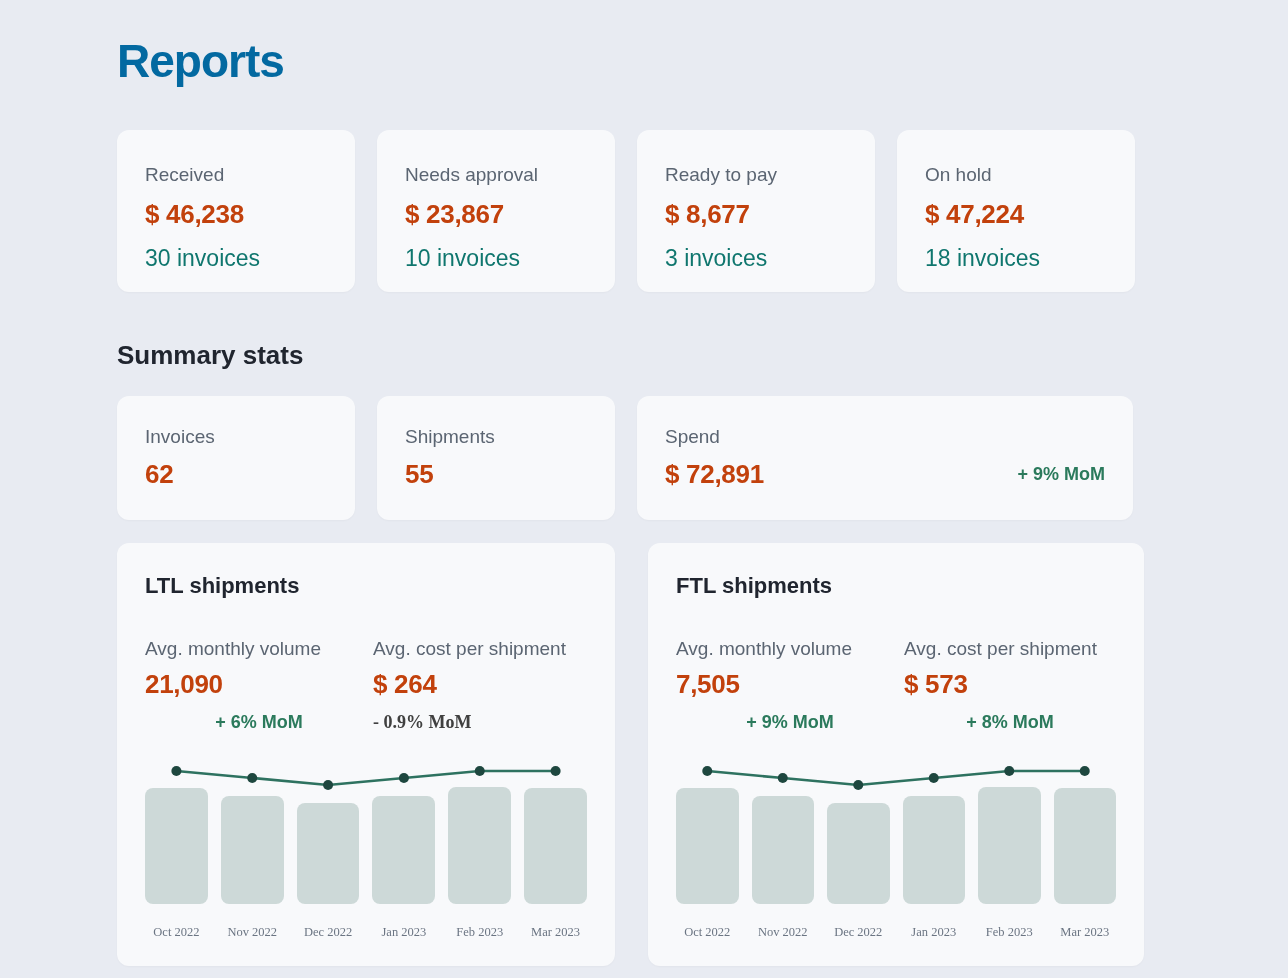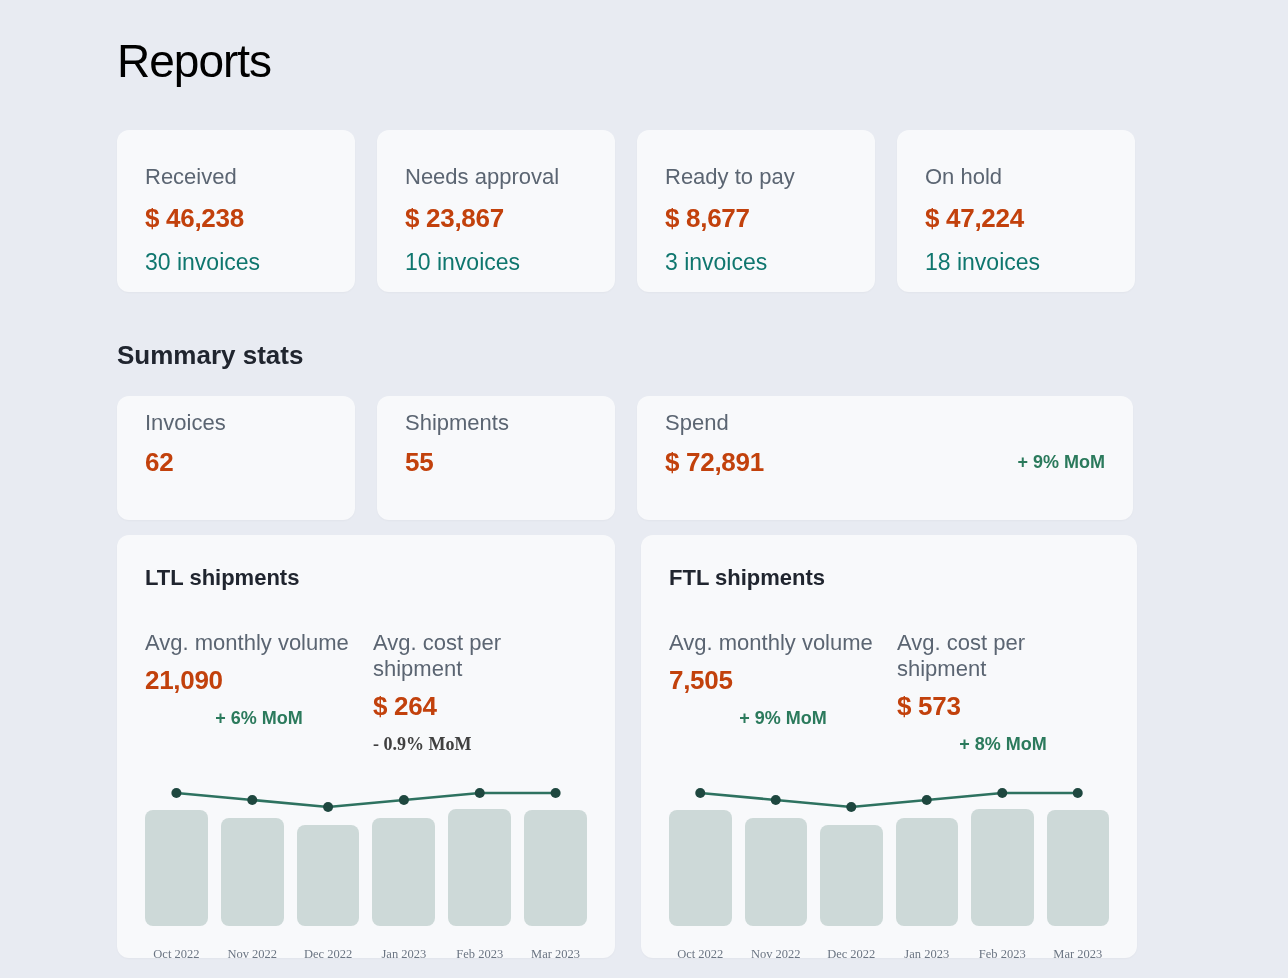--- a/index.html
+++ b/index.html
@@ -9,42 +9,42 @@
     font-family: "Liberation Sans", "DejaVu Sans", sans-serif;
     color: #242a36;
     overflow: hidden;
   }
   .page {
     padding: 34px 0 0 117px;
     width: 1288px;
   }
   .page-title {
     font-size: 46px;
-    font-weight: 400;
+    font-weight: 700;
     letter-spacing: -1px;
-    color: #000000;
+    color: #0369a1;
     margin-bottom: 42px;
   }
   .card {
     background: #f8f9fb;
     border-radius: 12px;
     box-shadow: 0 1px 2px rgba(16,24,40,0.03);
   }
   
   .status-row {
     display: grid;
     grid-template-columns: repeat(4, 238px);
     column-gap: 22px;
   }
   .status-card {
     height: 162px;
     padding: 34px 28px 0 28px;
   }
   .card-label {
-    font-size: 22px;
+    font-size: 19px;
     color: #5b6572;
     margin-bottom: 13px;
   }
   .card-value {
     font-size: 26px;
     font-weight: 700;
     color: #c2410c;
     letter-spacing: -0.3px;
     margin-bottom: 15px;
   }
@@ -59,40 +59,40 @@
     color: #20252f;
     margin: 48px 0 25px 0;
   }
   .summary-row {
     display: grid;
     grid-template-columns: 238px 238px 496px;
     column-gap: 22px;
   }
   .summary-card {
     height: 124px;
-    padding: 14px 28px 0 28px;
+    padding: 30px 28px 0 28px;
   }
   .summary-card .card-label { margin-bottom: 11px; }
   .value-row {
     display: flex;
     justify-content: space-between;
     align-items: center;
   }
   .delta {
     font-size: 18px;
     font-weight: 700;
   }
   .delta.up { color: #2b7a5c; text-align: center; }
   .delta.down { color: #404040; font-family: Liberation Serif, serif; }
   
   .charts-row {
     display: grid;
     grid-template-columns: 498px 496px;
-    column-gap: 26px;
-    margin-top: 15px;
+    column-gap: 33px;
+    margin-top: 23px;
   }
   .chart-card {
     height: 423px;
     padding: 30px 28px 0 28px;
   }
   .chart-card-title {
     font-size: 22px;
     font-weight: 700;
     color: #20252f;
     margin-bottom: 39px;

